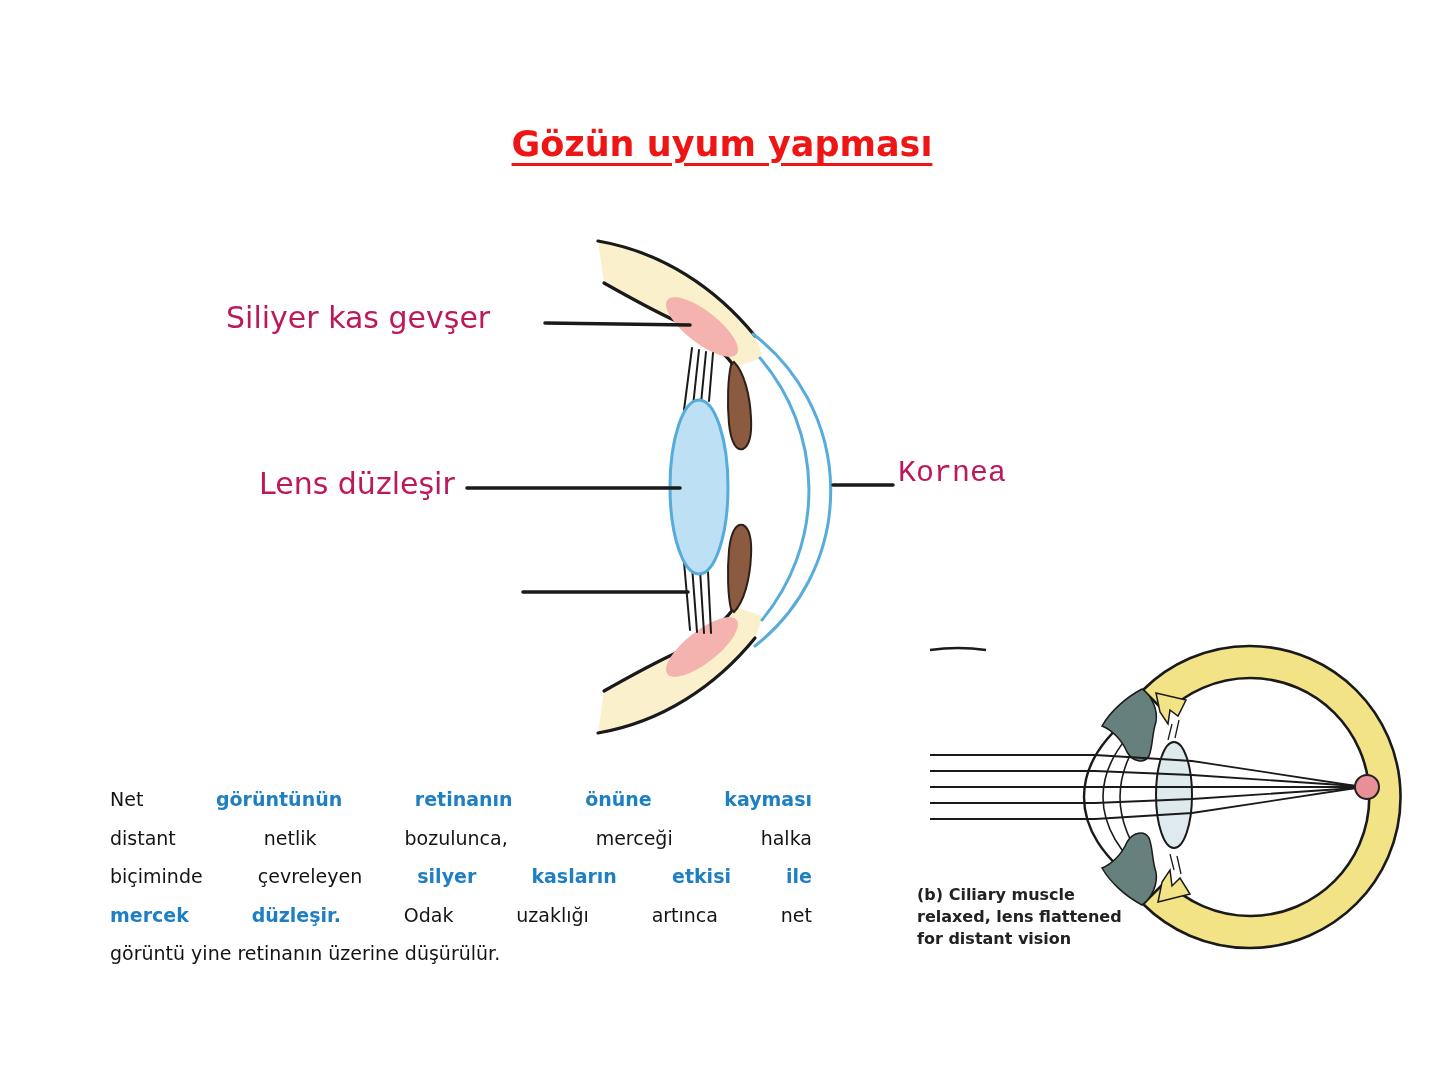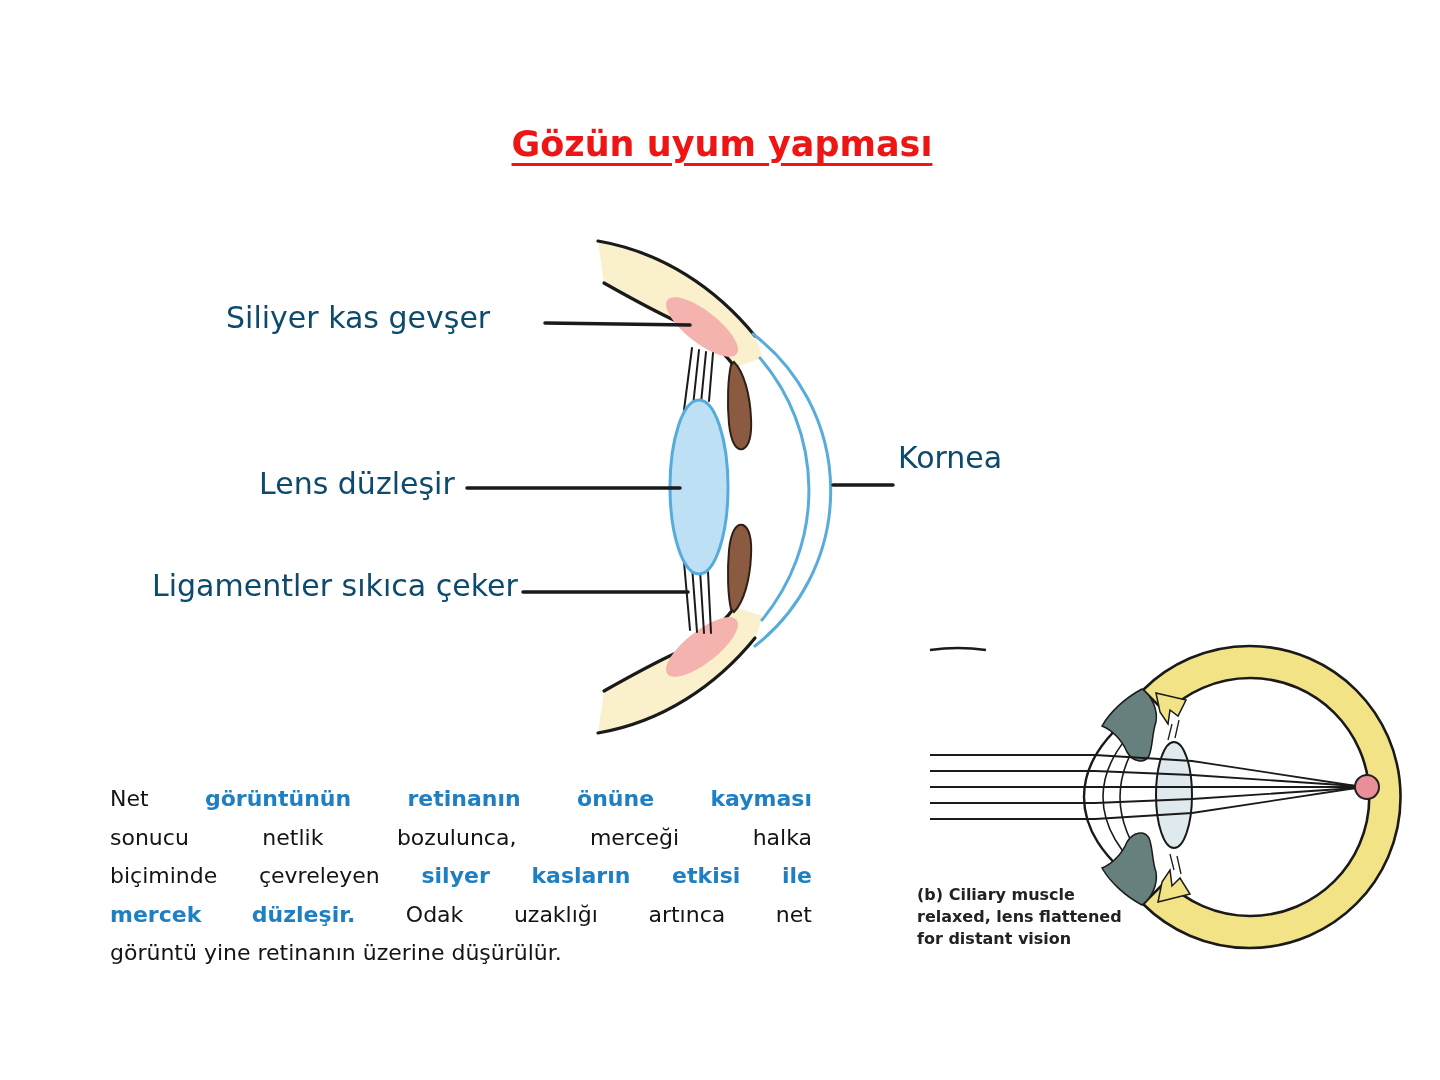--- a/index.html
+++ b/index.html
@@ -7,27 +7,27 @@
   .slide{position:relative;width:1440px;height:1080px;background:#ffffff;}
 
   .slide-title{
     position:absolute;left:722px;top:124px;transform:translateX(-50%);
     font-size:35px;font-weight:bold;color:#ee1515;white-space:nowrap;
     text-decoration:underline;text-decoration-thickness:3px;text-underline-offset:7px;
   }
 
   .diagram-canvas{position:absolute;left:0;top:0;width:1440px;height:1080px;}
 
-  .eye-label{position:absolute;font-size:30px;color:#0c4a6e;white-space:nowrap;}
+  .eye-label{position:absolute;font-size:30px;color:#be185d;white-space:nowrap;}
   .lbl-ciliary{left:226px;top:300px;}
   .lbl-lens{left:259px;top:466px;}
   .lbl-ligaments{left:152px;top:568px;}
-  .lbl-cornea{left:898px;top:440px;}
+  .lbl-cornea{left:898px;top:456px;font-family:Liberation Mono, monospace;}
 
-  .para{position:absolute;left:110px;top:780px;width:702px;font-size:22px;color:#141414;}
+  .para{position:absolute;left:110px;top:780px;width:702px;font-size:19px;color:#141414;}
   .pline{display:flex;justify-content:space-between;height:38.6px;line-height:38.6px;white-space:nowrap;}
   .pline.last{display:block;}
   .w{display:inline-block;}
   .blue{color:#1e7fc2;font-weight:bold;}
 
   .ray-caption{
     position:absolute;left:917px;top:884px;width:240px;
     font-size:16px;font-weight:bold;line-height:22px;color:#222;
     white-space:pre-line;
   }
@@ -114,33 +114,32 @@
         <polyline points="930,803 1095,803 1192,799 1356,788"></polyline>
         <polyline points="930,819 1095,819 1192,813 1356,788"></polyline>
       </g>
 
       <circle cx="1367" cy="787" r="12" fill="#e88f97" stroke="#222" stroke-width="2"></circle>
     </g>
   </svg>
 
   <div class="eye-label lbl-ciliary">Siliyer kas gevşer</div>
   <div class="eye-label lbl-lens">Lens düzleşir</div>
-  <div class="eye-label lbl-ligaments">Ligamentler sıkıca çeker</div>
   <div class="eye-label lbl-cornea">Kornea</div>
 
   <div class="para">
     <div class="pline">
       <span class="w">Net</span>
       <span class="w blue">görüntünün</span>
       <span class="w blue">retinanın</span>
       <span class="w blue">önüne</span>
       <span class="w blue">kayması</span>
     </div>
     <div class="pline">
-      <span class="w">sonucu</span>
+      <span class="w">distant</span>
       <span class="w">netlik</span>
       <span class="w">bozulunca,</span>
       <span class="w">merceği</span>
       <span class="w">halka</span>
     </div>
     <div class="pline">
       <span class="w">biçiminde</span>
       <span class="w">çevreleyen</span>
       <span class="w blue">silyer</span>
       <span class="w blue">kasların</span>

